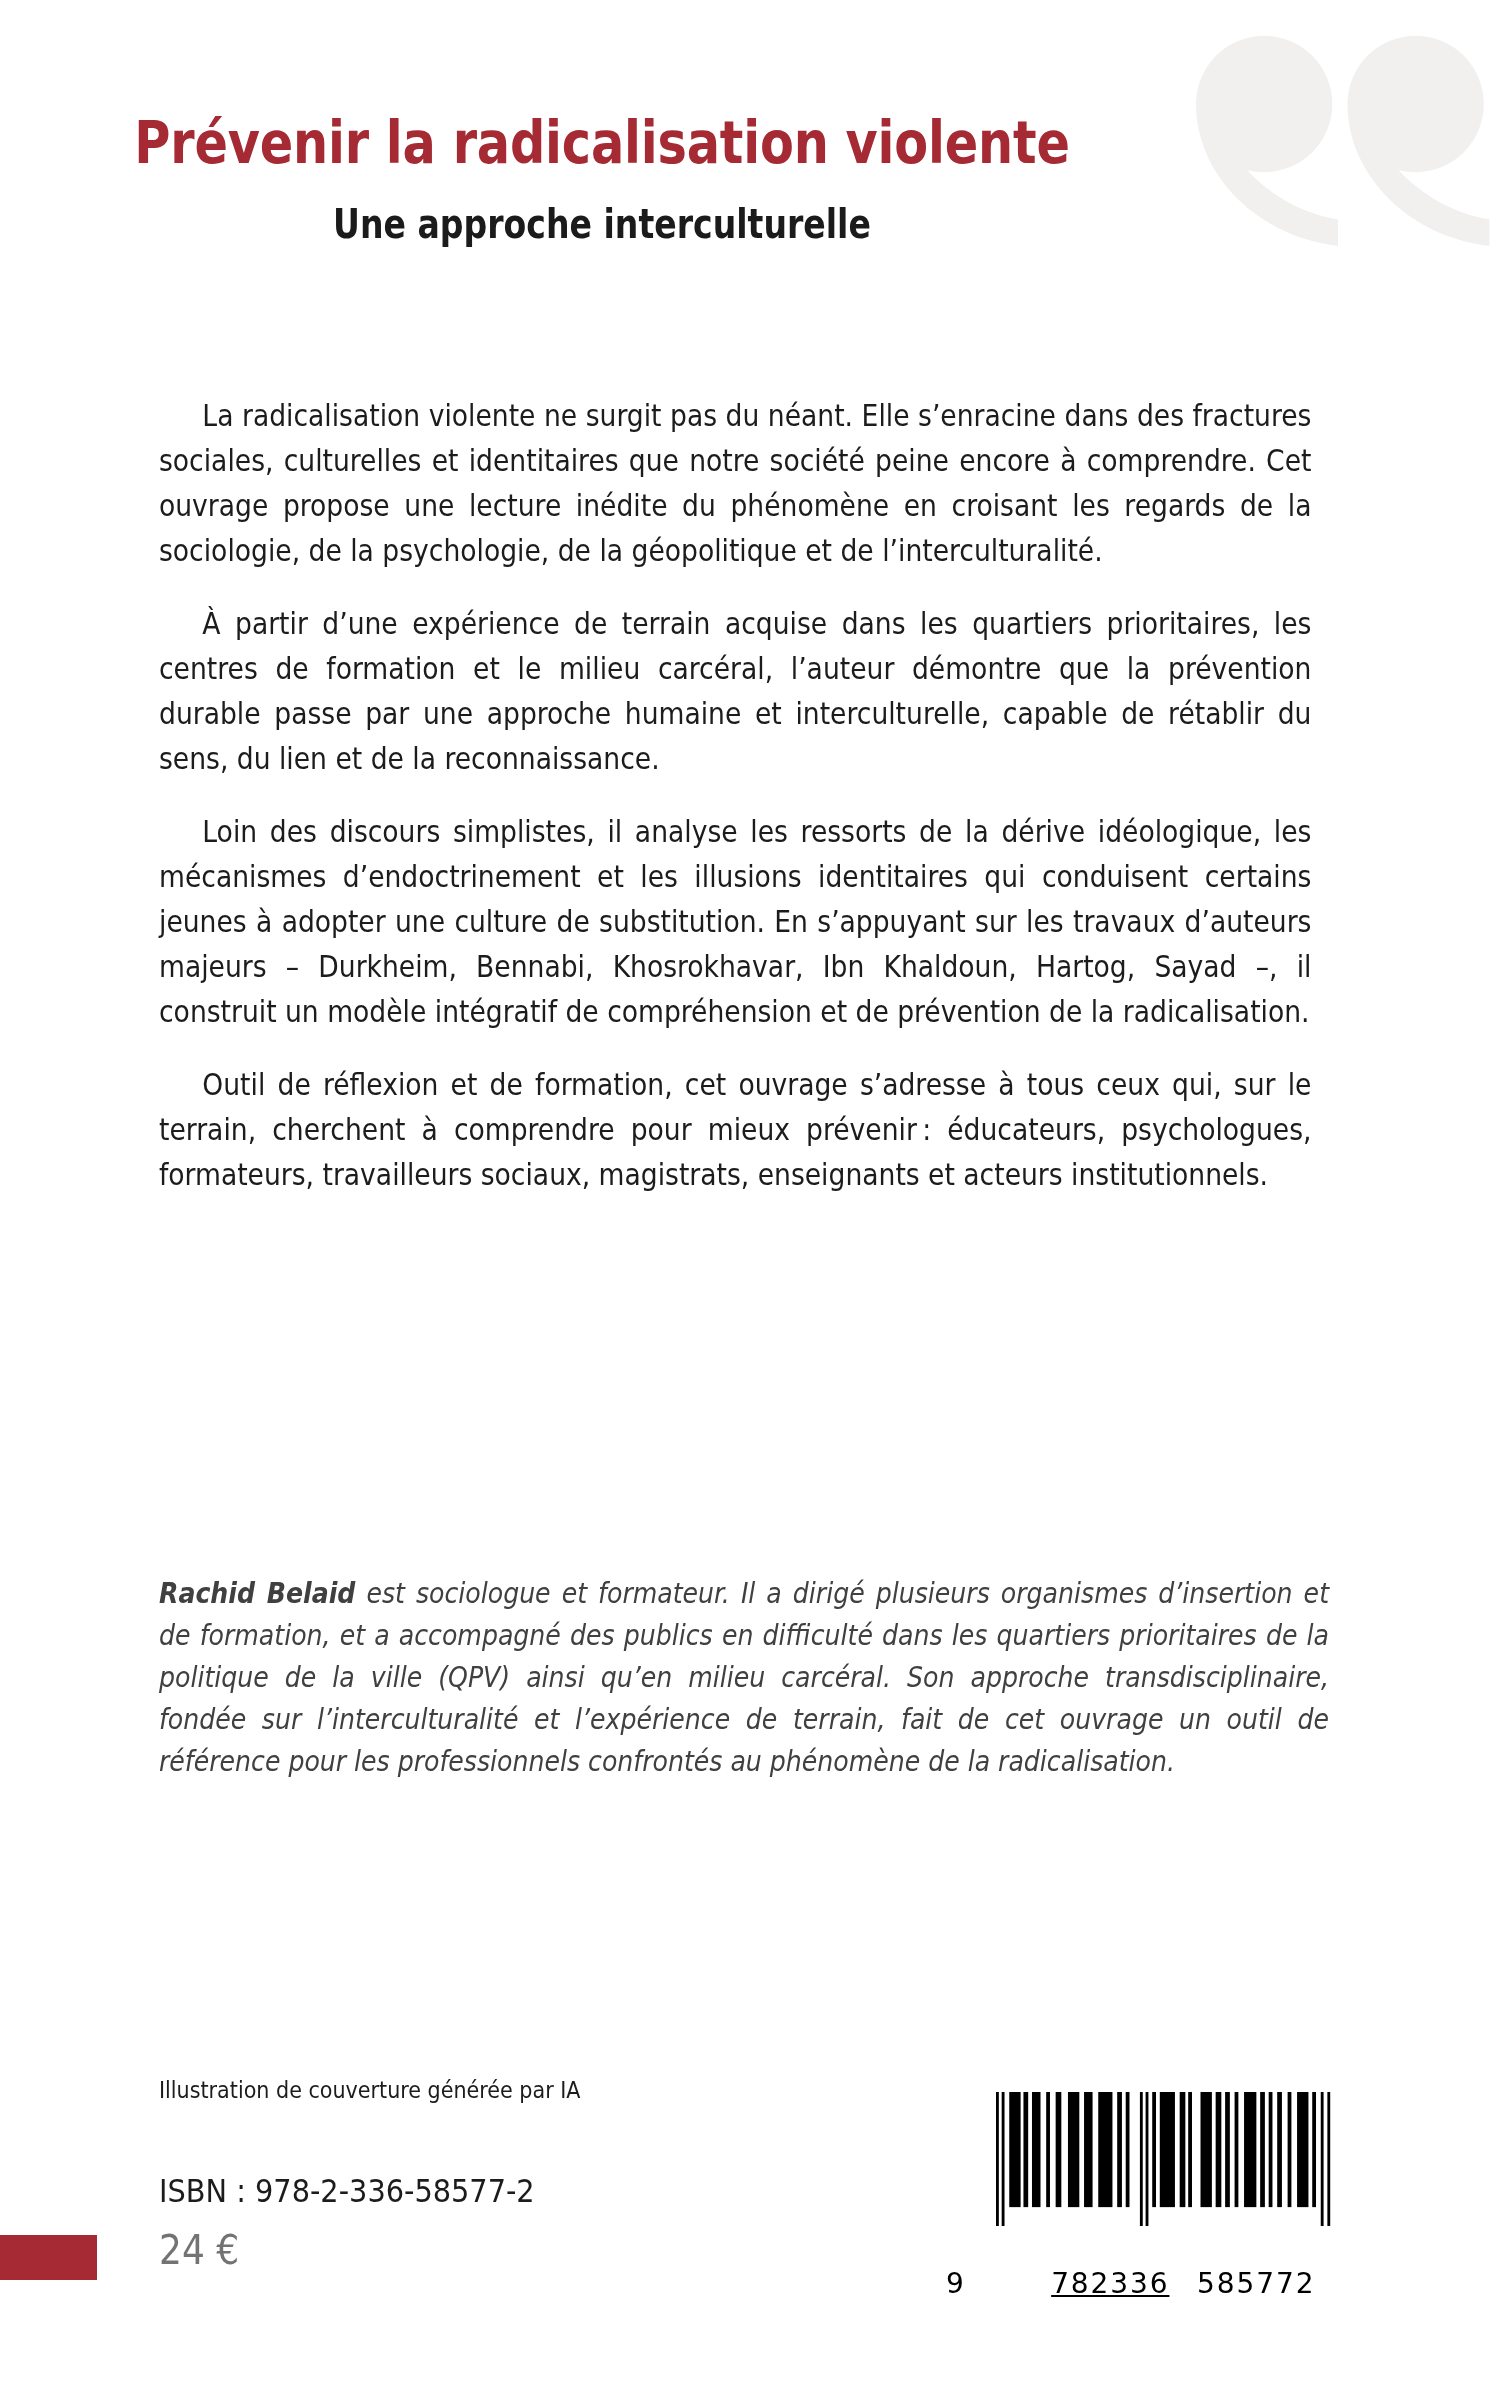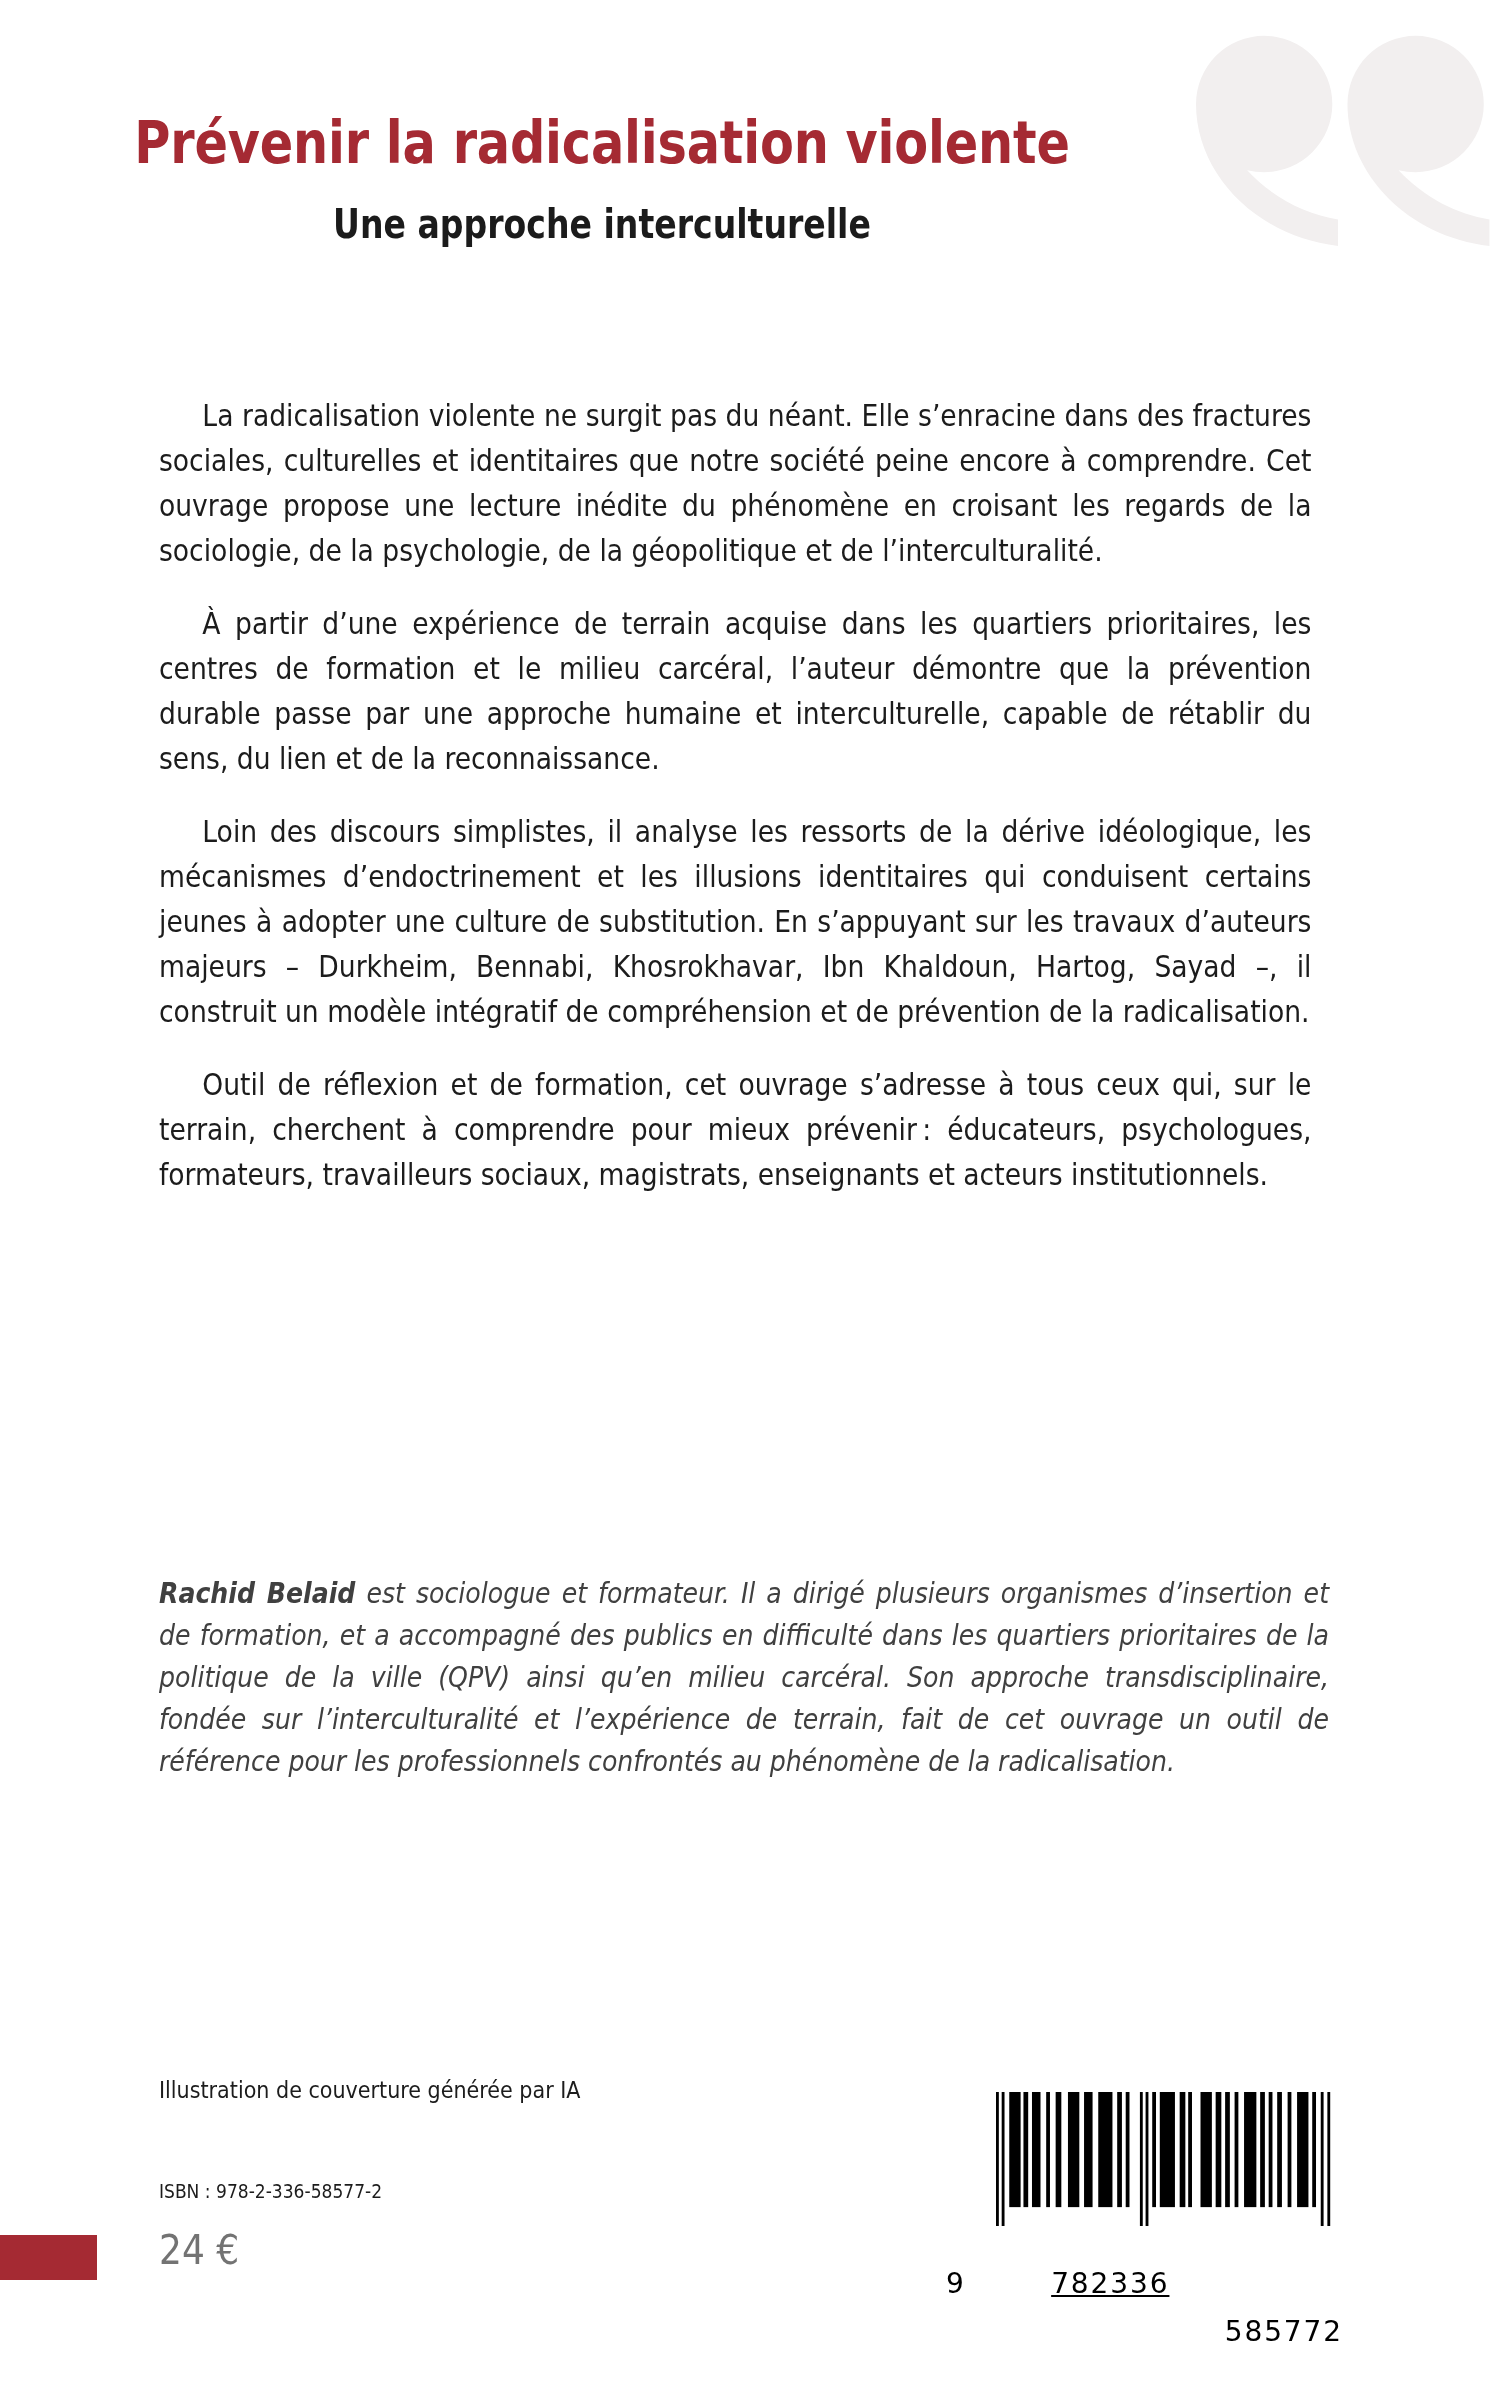--- a/index.html
+++ b/index.html
@@ -104,21 +104,21 @@
     left: 159px;
     top: 2074px;
     font-size: 23px;
     line-height: 32px;
     color: #1c1c1c;
   }
   .footer-isbn {
     position: absolute;
     left: 159px;
     top: 2174px;
-    font-size: 19px;
+    font-size: 32px;
     line-height: 34px;
     color: #1c1c1c;
   }
   .footer-price {
     position: absolute;
     left: 159px;
     top: 2226px;
     font-size: 40px;
     line-height: 49px;
     color: #737373;
@@ -150,21 +150,21 @@
     top: 2267px;
     left: 946px;
     width: 397px;
     font-family: "DejaVu Sans", "Liberation Sans", sans-serif;
     font-size: 28px;
     color: #000;
     display: flex;
   }
   .bc-d1 { width: 44px; text-align: left; }
   .bc-d2 { width: 180px; text-align: right; letter-spacing: 1.9px; text-decoration: underline; }
-  .bc-d3 { width: 174px; text-align: right; letter-spacing: 1.9px; margin-top: 48px; }
+  .bc-d3 { width: 174px; text-align: center; letter-spacing: 1.9px; }
 </style>
 </head>
 <body>
 
 <div class="watermark">
   <svg viewBox="0 0 340 300" xmlns="http://www.w3.org/2000/svg" aria-hidden="true">
     <g fill="#f2efef">
       <path d="M20 150 a72 72 0 1 1 72 72 c-6 0 -12 -0.7 -18 -2 c28 30 62 46 96 52 l0 28 c-86 -10 -150 -76 -150 -150 z"></path>
       <path d="M180 150 a72 72 0 1 1 72 72 c-6 0 -12 -0.7 -18 -2 c28 30 62 46 96 52 l0 28 c-86 -10 -150 -76 -150 -150 z"></path>
     </g>

